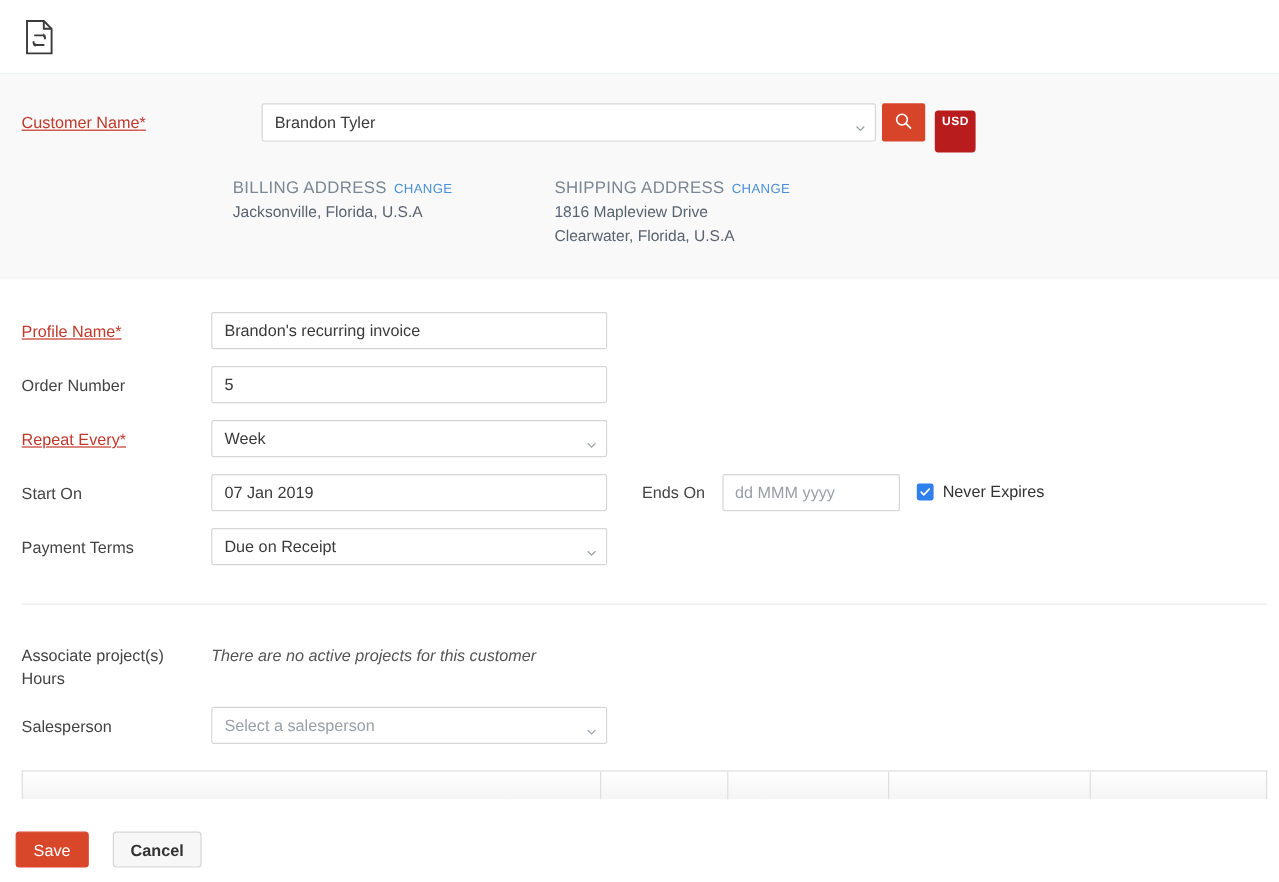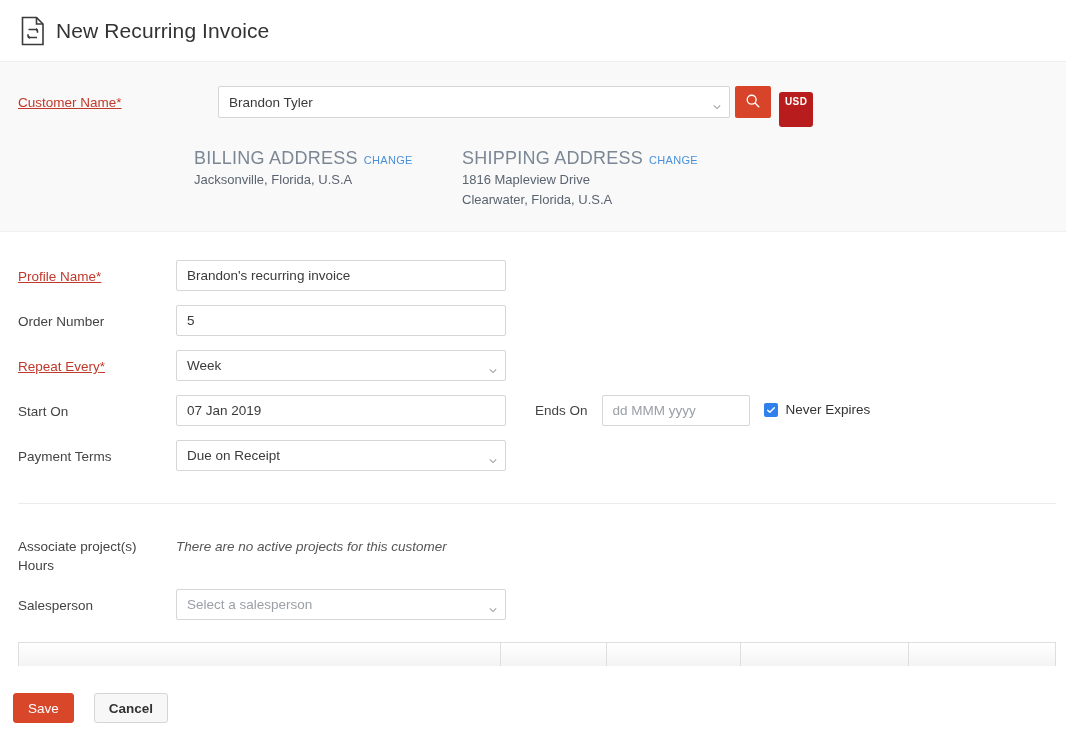--- a/index.html
+++ b/index.html
@@ -91,21 +91,21 @@
     margin-top: 6px;
   }
 
   .addresses {
     display: flex;
     margin-top: 21px;
     padding-left: 194px;
   }
   .addr-block { width: 268px; }
   .addr-head {
-    font-size: 18px;
+    font-size: 14px;
     color: #7b8794;
     letter-spacing: .25px;
   }
   .addr-change {
     color: #4a90d9;
     font-size: 11px;
     letter-spacing: .3px;
     margin-left: 6px;
     cursor: pointer;
     text-decoration: none;
@@ -232,21 +232,20 @@
   <span class="doc-icon">
     <svg viewBox="0 0 26 30" width="26" height="30">
       <path d="M2.5 1.5 h14 l6.5 6.5 v20.5 h-20.5 z" fill="none" stroke="#3b3b3b" stroke-width="1.6"></path>
       <path d="M16.5 1.5 v6.5 h6.5" fill="none" stroke="#3b3b3b" stroke-width="1.6"></path>
       <path d="M8.5 13.5 h7 a2 2 0 0 1 2 2 v1.2" fill="none" stroke="#3b3b3b" stroke-width="1.6"></path>
       <path d="M17 21.5 h-7 a2 2 0 0 1 -2 -2 v-1.2" fill="none" stroke="#3b3b3b" stroke-width="1.6"></path>
       <path d="M16 11.8 l2 1.7 l-2 1.7 z" fill="#3b3b3b"></path>
       <path d="M9.6 23.2 l-2 -1.7 l2 -1.7 z" fill="#3b3b3b"></path>
     </svg>
   </span>
-  <span class="page-title">New Recurring Invoice</span>
 </div>
 
 <div class="customer-panel">
 
   <div class="row">
     <div class="field-label required">
       <span>Customer Name</span><span class="req-star">*</span>
     </div>
 
     <div class="cust-select-wrap">

